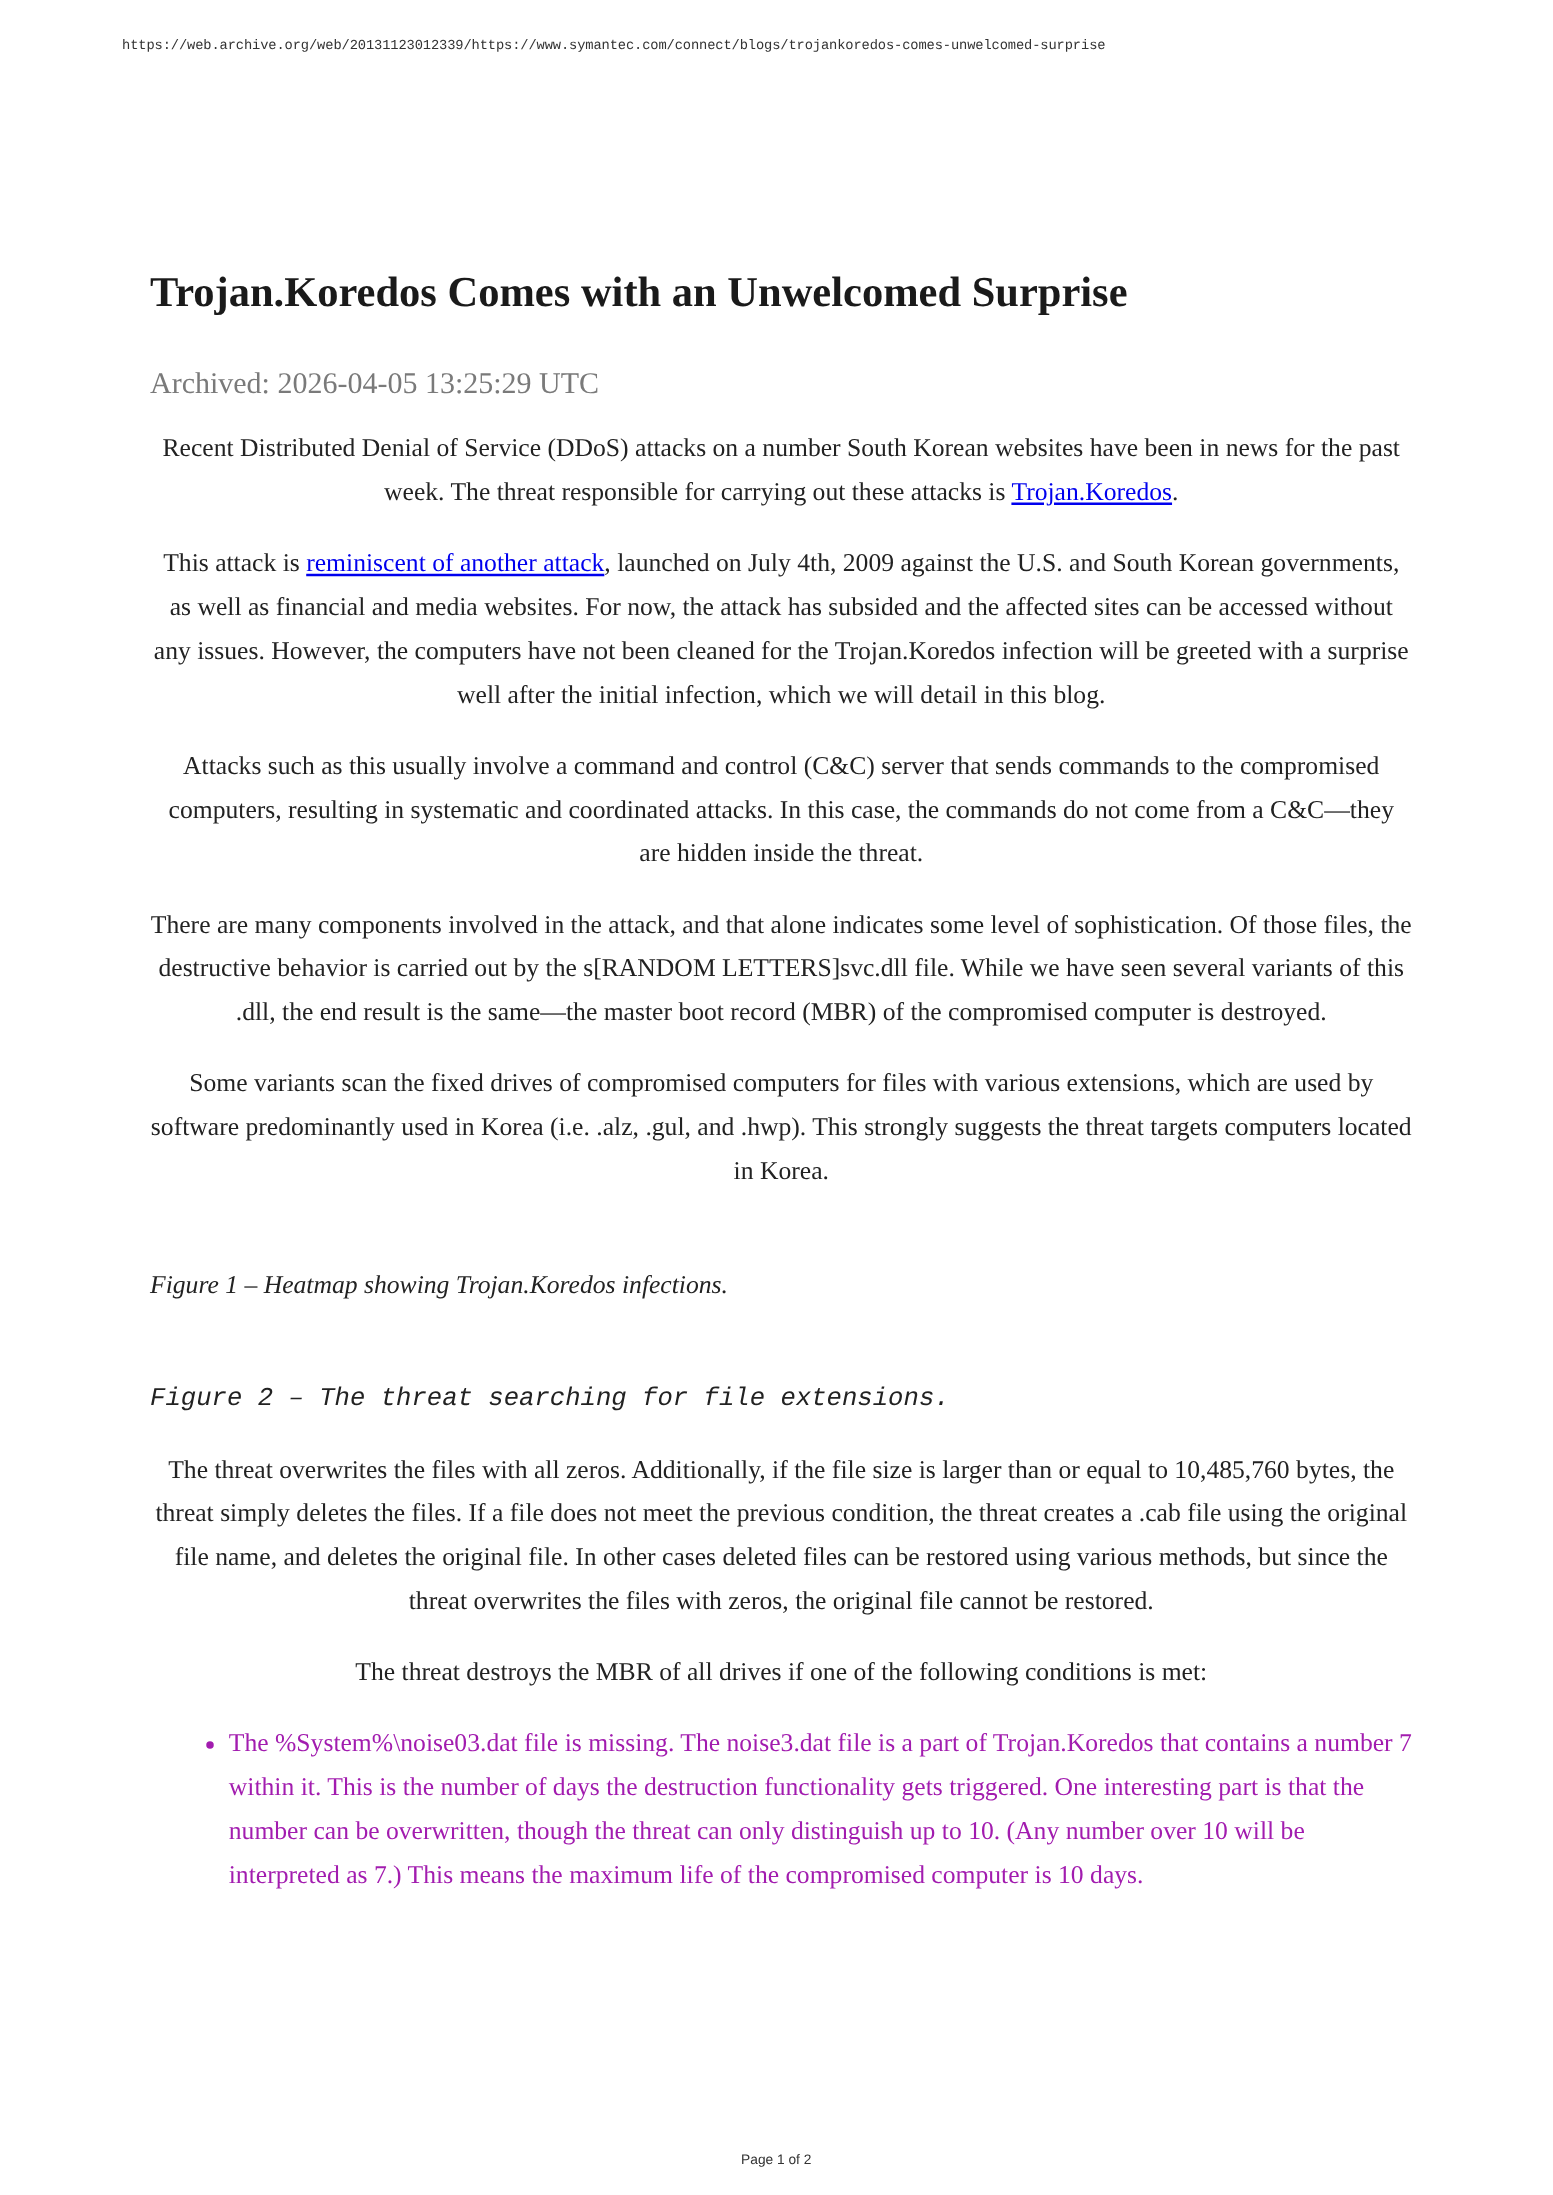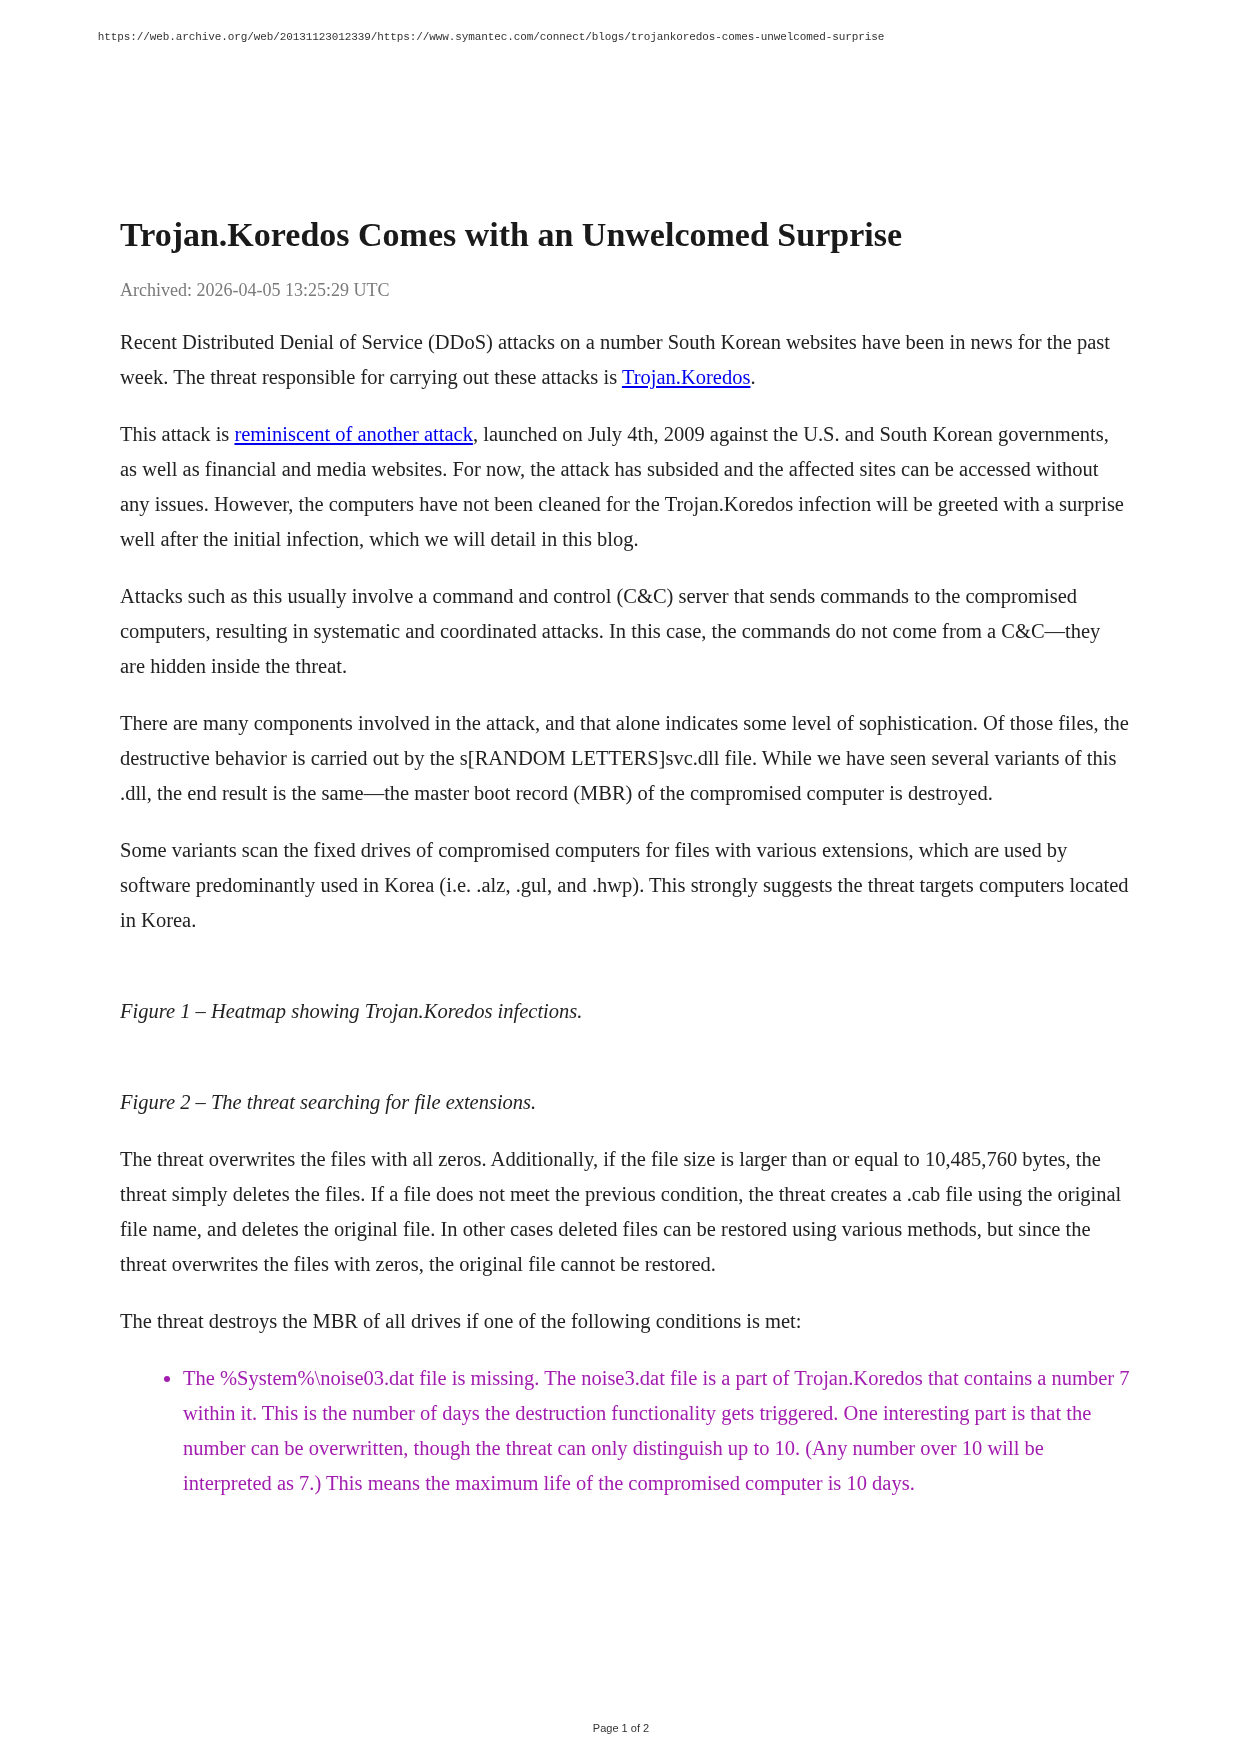--- a/index.html
+++ b/index.html
@@ -34,45 +34,46 @@
     }
     .title {
       font-family: "Liberation Serif", serif;
       font-weight: bold;
       font-size: 34px;
       line-height: 50px;
       margin: 0;
       color: #1a1a1a;
     }
     .archived {
-      margin-top: 17px;
-      font-size: 18px;
+      margin-top: 34px;
+      font-size: 24px;
       color: #7a7a7a;
       line-height: 26px;
     }
     p {
       margin: 0;
       font-size: 20.5px;
       line-height: 35px;
       color: #222222;
+      text-align: center;
     }
     .p1 { margin-top: 22px; }
     .para { margin-top: 22px; }
     a {
       color: #0000ee;
       text-decoration: underline;
     }
     .figcap {
       font-style: italic;
       font-size: 20.5px;
       line-height: 35px;
       color: #222222;
     }
     .fig1 { margin-top: 56px; }
-    .fig2 { margin-top: 56px; }
+    .fig2 { margin-top: 56px; font-family: Liberation Mono, monospace; }
     .after-fig2 { margin-top: 22px; }
     ul.conditions {
       margin: 22px 0 0 0;
       padding-left: 63px;
       list-style: disc;
     }
     ul.conditions li {
       font-size: 20.5px;
       line-height: 35px;
       color: #a21caf;

